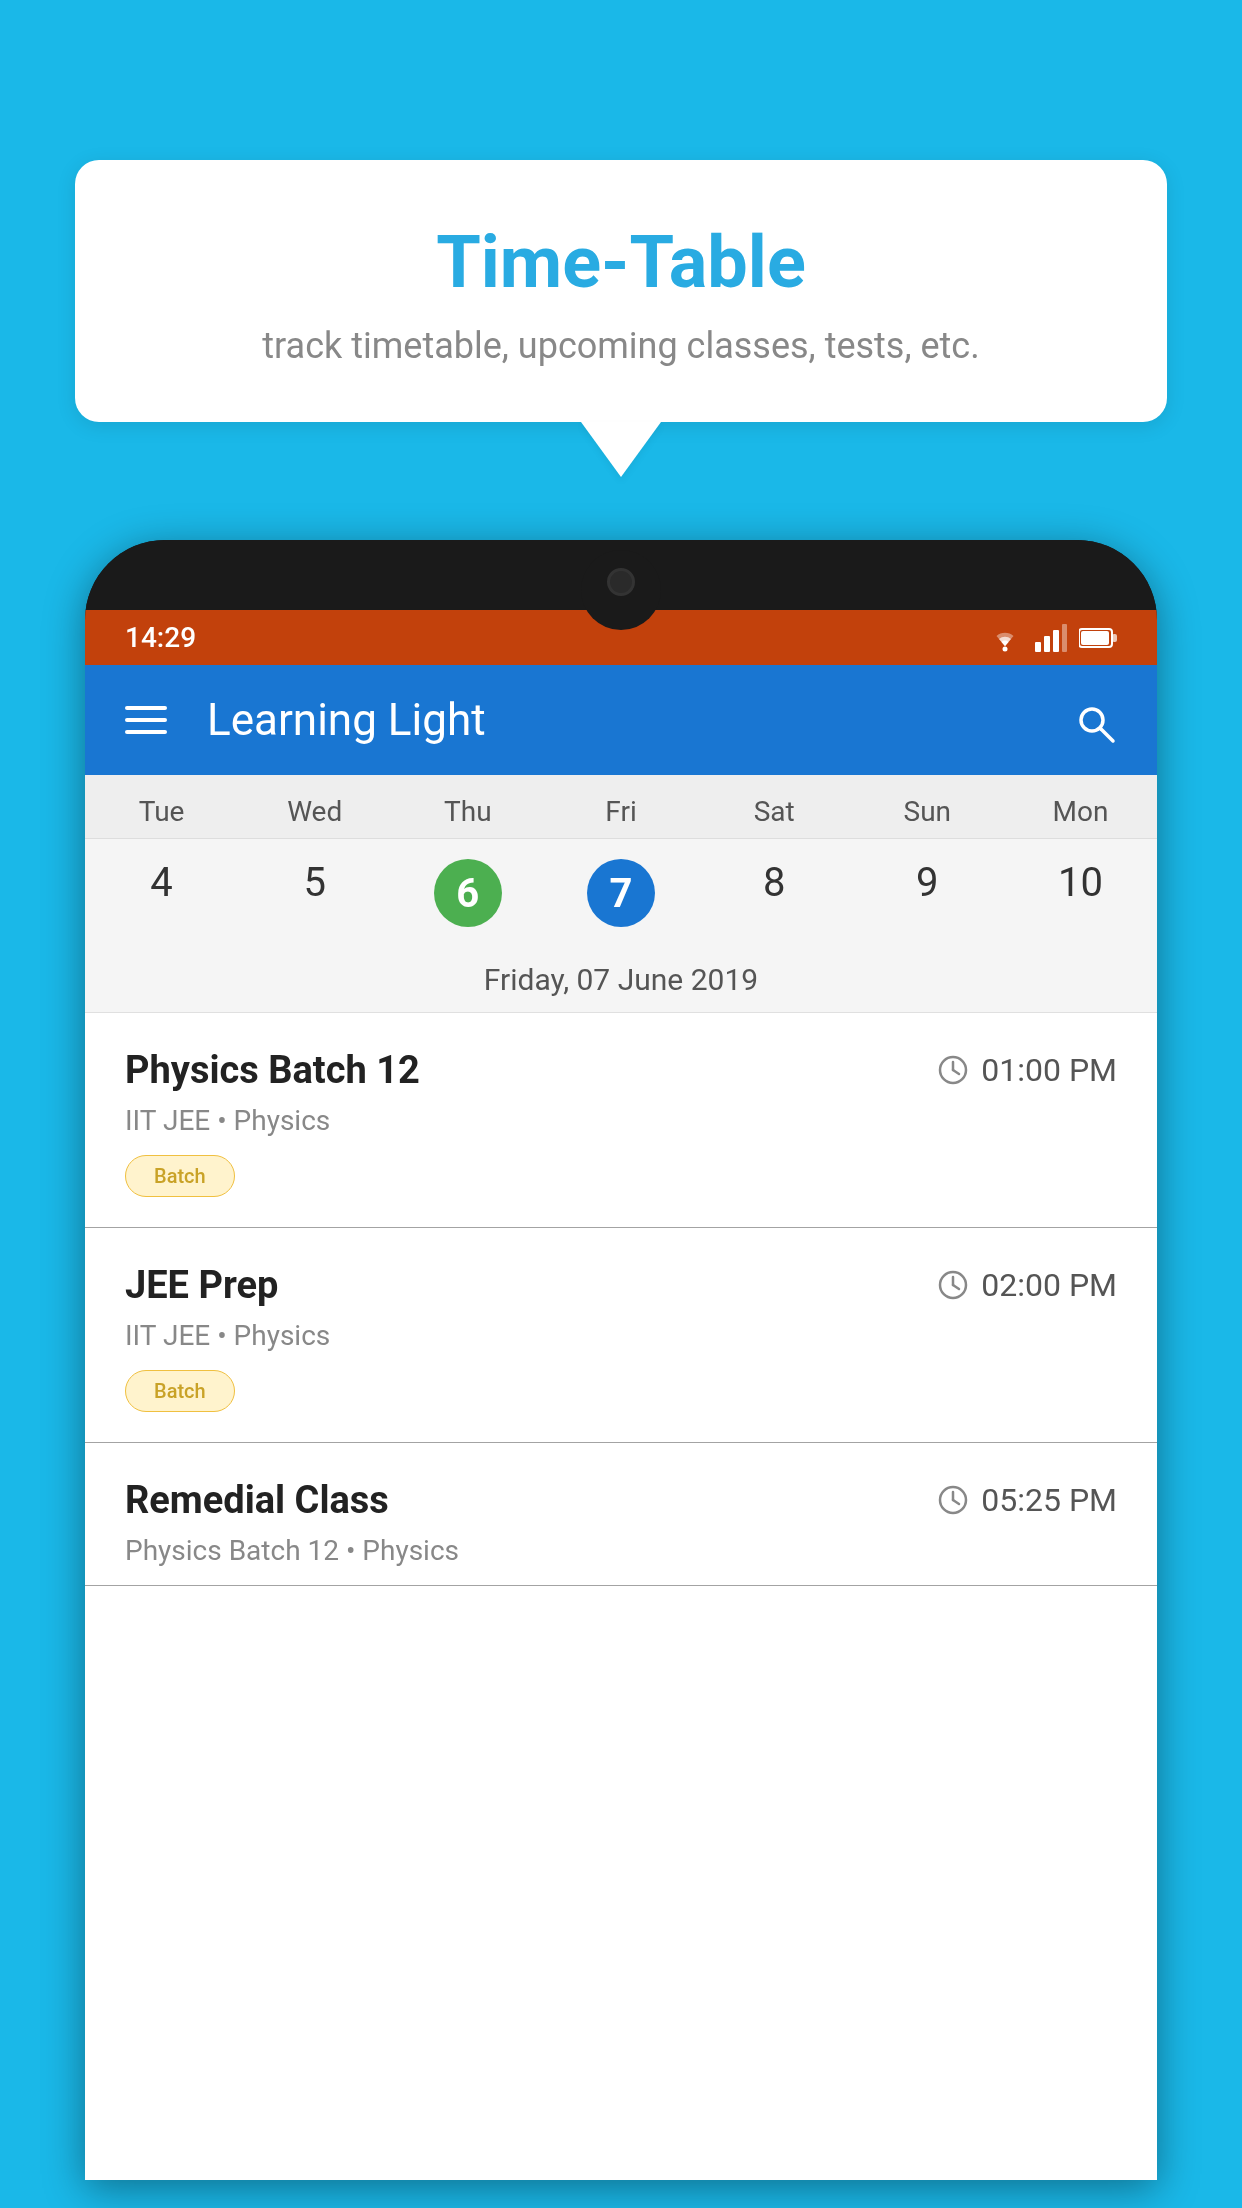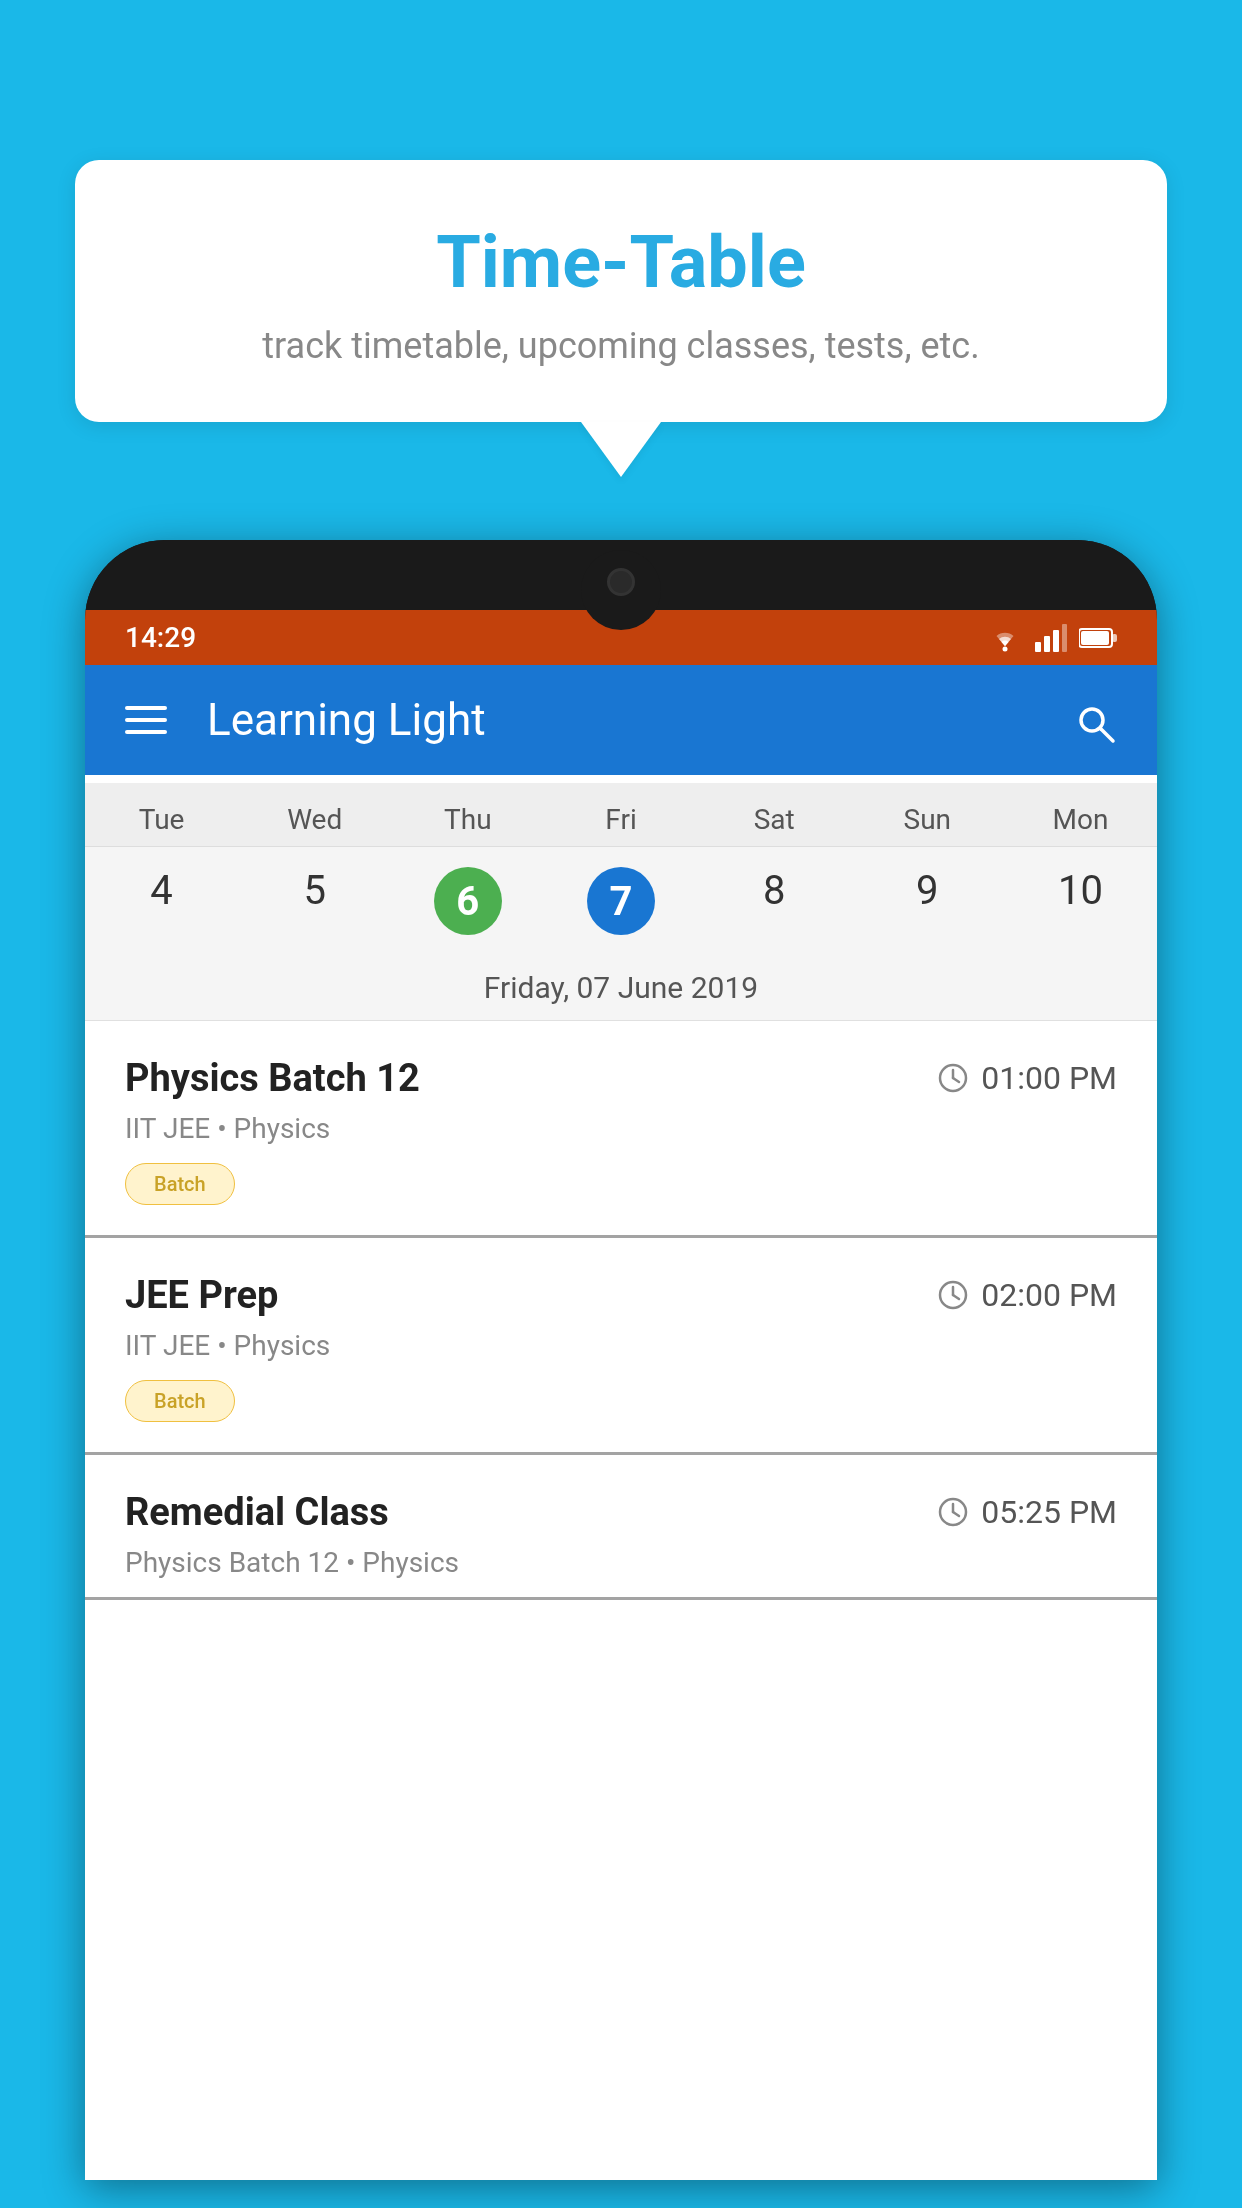--- a/index.html
+++ b/index.html
@@ -166,21 +166,20 @@
     .search-icon-btn {
       color: white;
       font-size: 44px;
       cursor: pointer;
     }
 
     
     .calendar-header {
       background: #f5f5f5;
       padding: 0;
-      margin-top: 8px;
     }
 
     .days-row {
       display: grid;
       grid-template-columns: repeat(7, 1fr);
       background: #eeeeee;
       border-bottom: 1px solid #ddd;
     }
 
     .day-label {
@@ -242,21 +241,21 @@
     }
 
     
     .schedule-list {
       background: white;
       overflow: hidden;
     }
 
     .schedule-item {
       padding: 35px 40px 30px;
-      border-bottom: 3px solid #a3a3a3;
+      border-bottom: 1px solid #a3a3a3;
       background: white;
     }
 
     .schedule-item-header {
       display: flex;
       justify-content: space-between;
       align-items: center;
       margin-bottom: 12px;
     }
 

